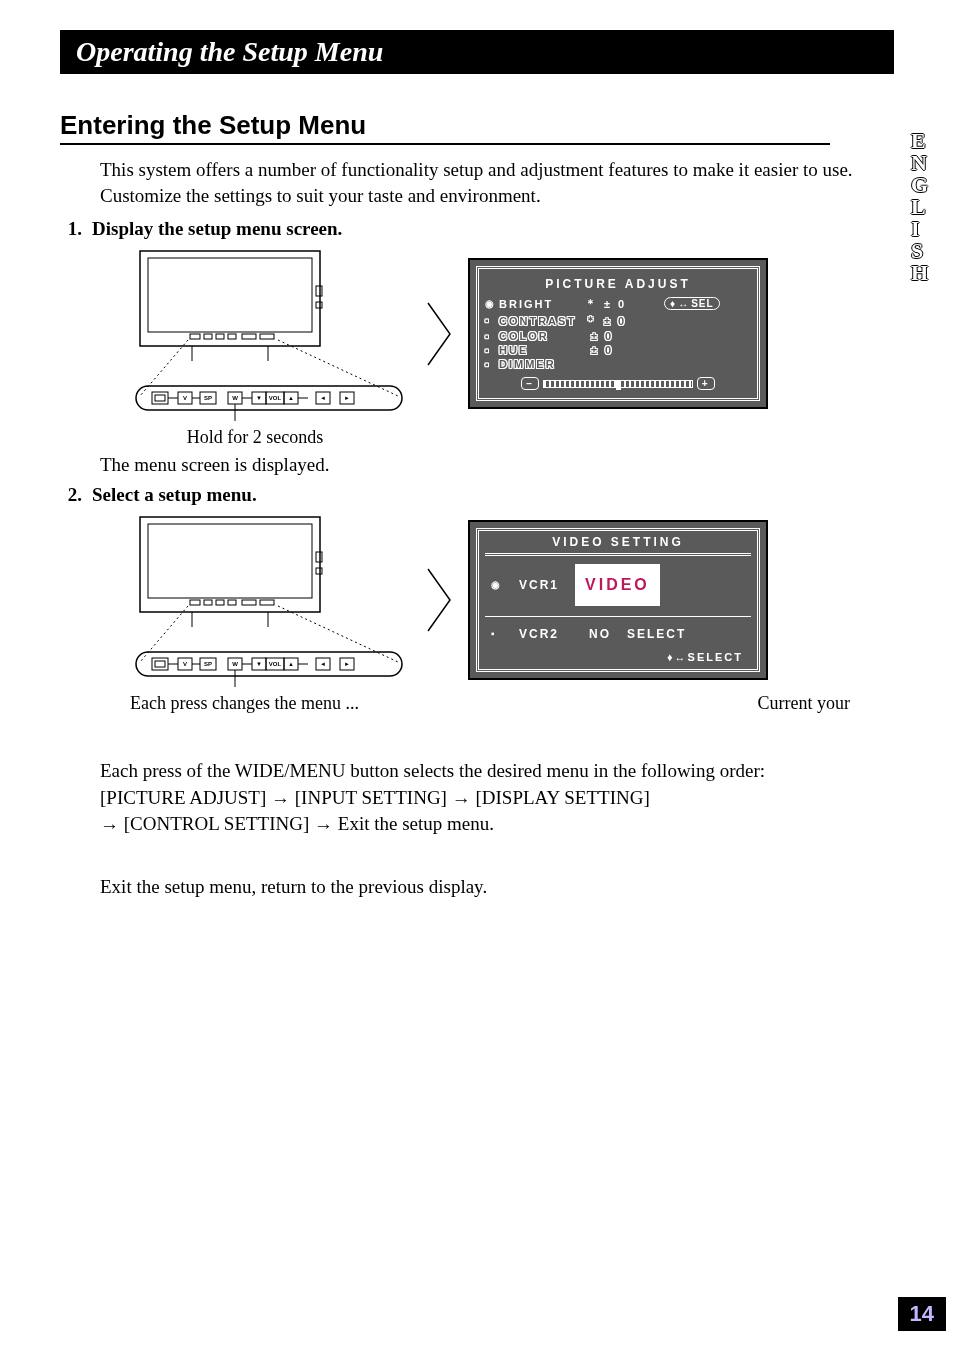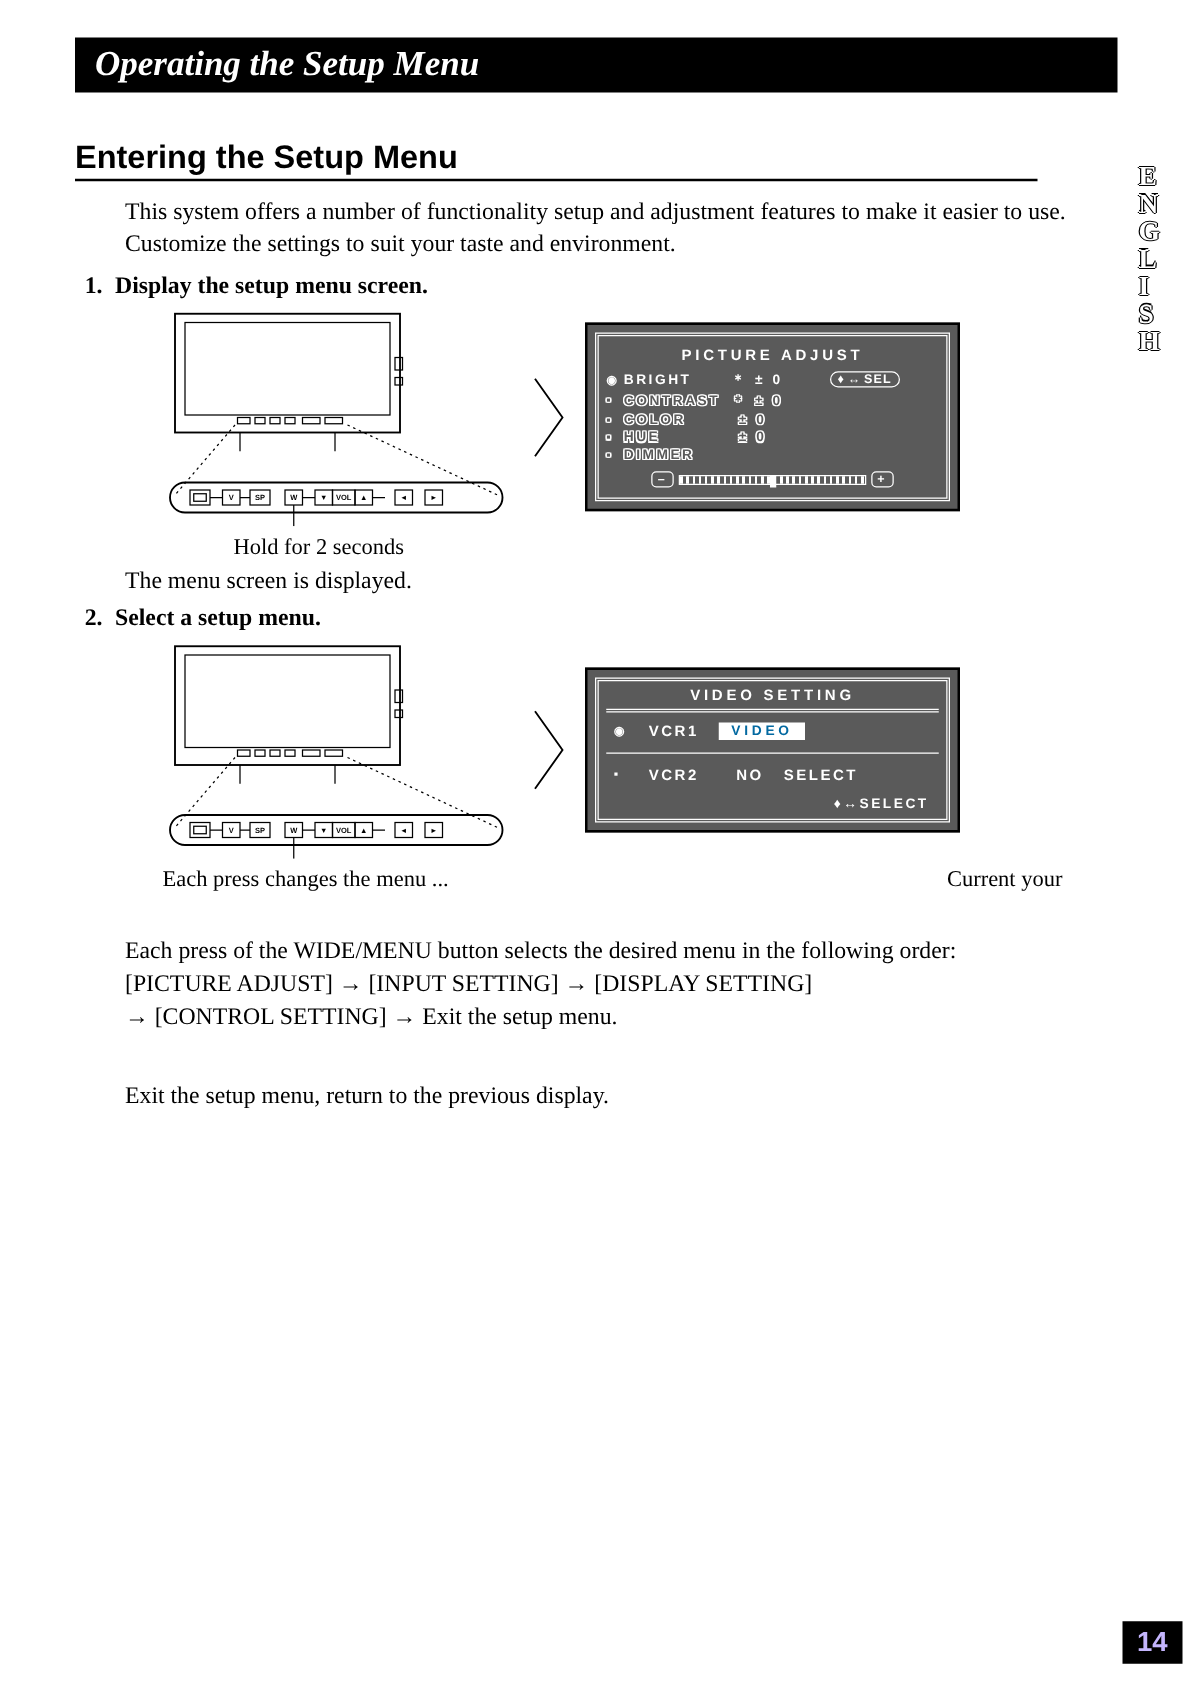--- a/index.html
+++ b/index.html
@@ -76,21 +76,21 @@
     justify-content: space-between;
     font-size: 18px;
     margin-top: 6px;
     width: 760px;
     margin-left: 40px;
   }
 
   .body-para {
     font-size: 19px;
     margin-left: 40px;
-    margin-top: 34px;
+    margin-top: 44px;
     width: 760px;
     line-height: 1.4;
   }
 
   
   .osd {
     background: #5a5a5a;
     color: #fff;
     font-family: "Arial", sans-serif;
     font-weight: bold;
@@ -154,21 +154,21 @@
   }
   .osd-slider-mid {
     position:absolute; left:49%; top:-1px; width:5px; height:10px; background:#fff;
   }
   .osd-pm {
     border:1px solid #fff; border-radius:4px; padding:0 4px; font-size:10px;
   }
 
   .osd2-row { display:flex; align-items:center; gap:16px; padding:8px 6px; font-size:12px; }
   .osd2-box {
-    background:#fff; color:#0369a1; padding:1px 10px; font-size:11px; letter-spacing:3px;
+    background:#fff; color:#be185d; padding:12px 10px; font-size:16px; letter-spacing:3px;
   }
   .osd2-hr { height:0; border-top:1px solid #fff; margin:2px 0; }
   .osd2-sel {
     text-align:right; font-size:11px; letter-spacing:2px; padding-right:8px; margin-top:2px;
   }
   .osd2-sq { font-size:10px; width:12px; }
 
   
   .side-tab {
     position: absolute;

